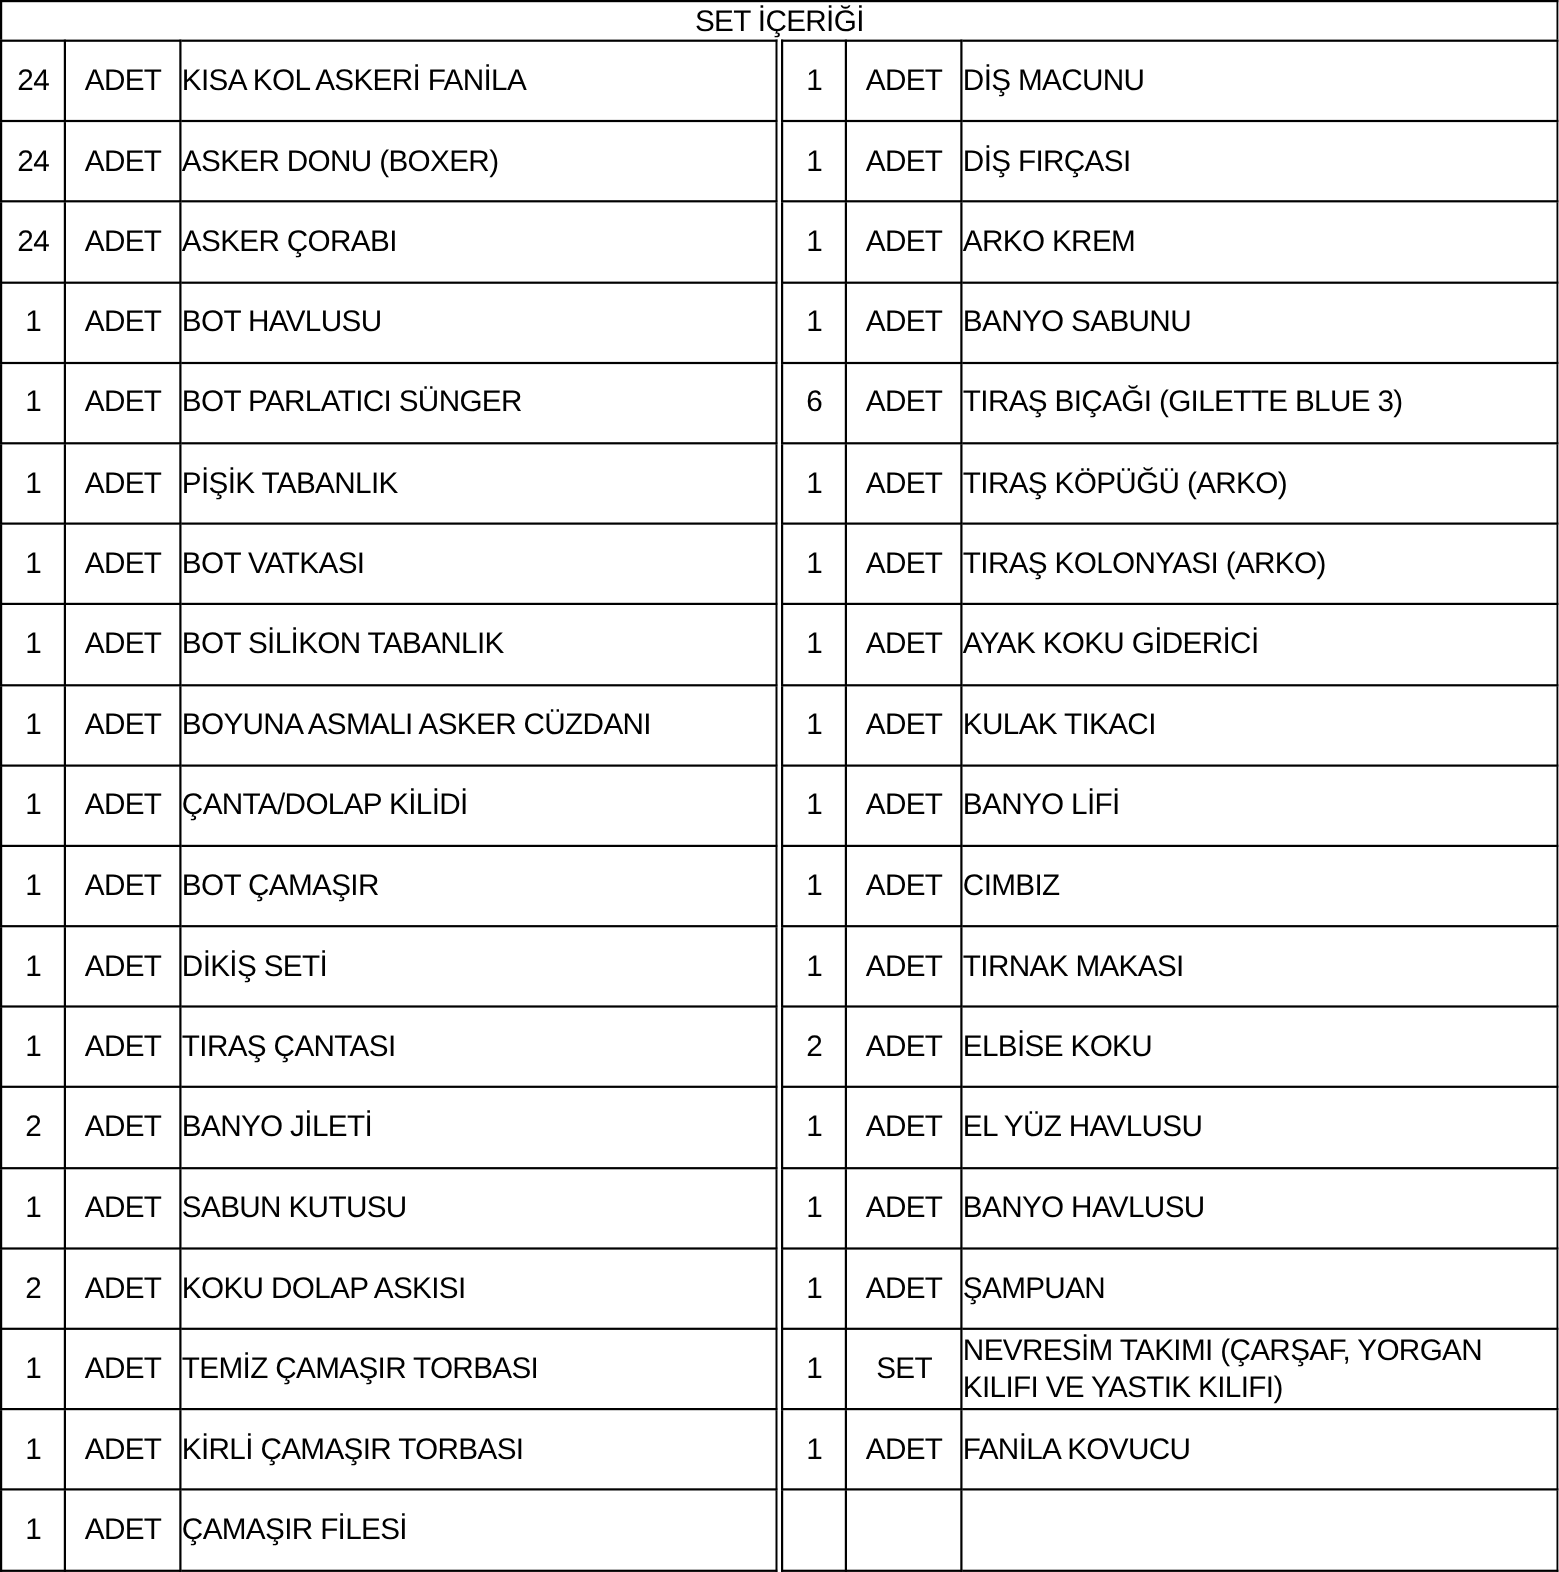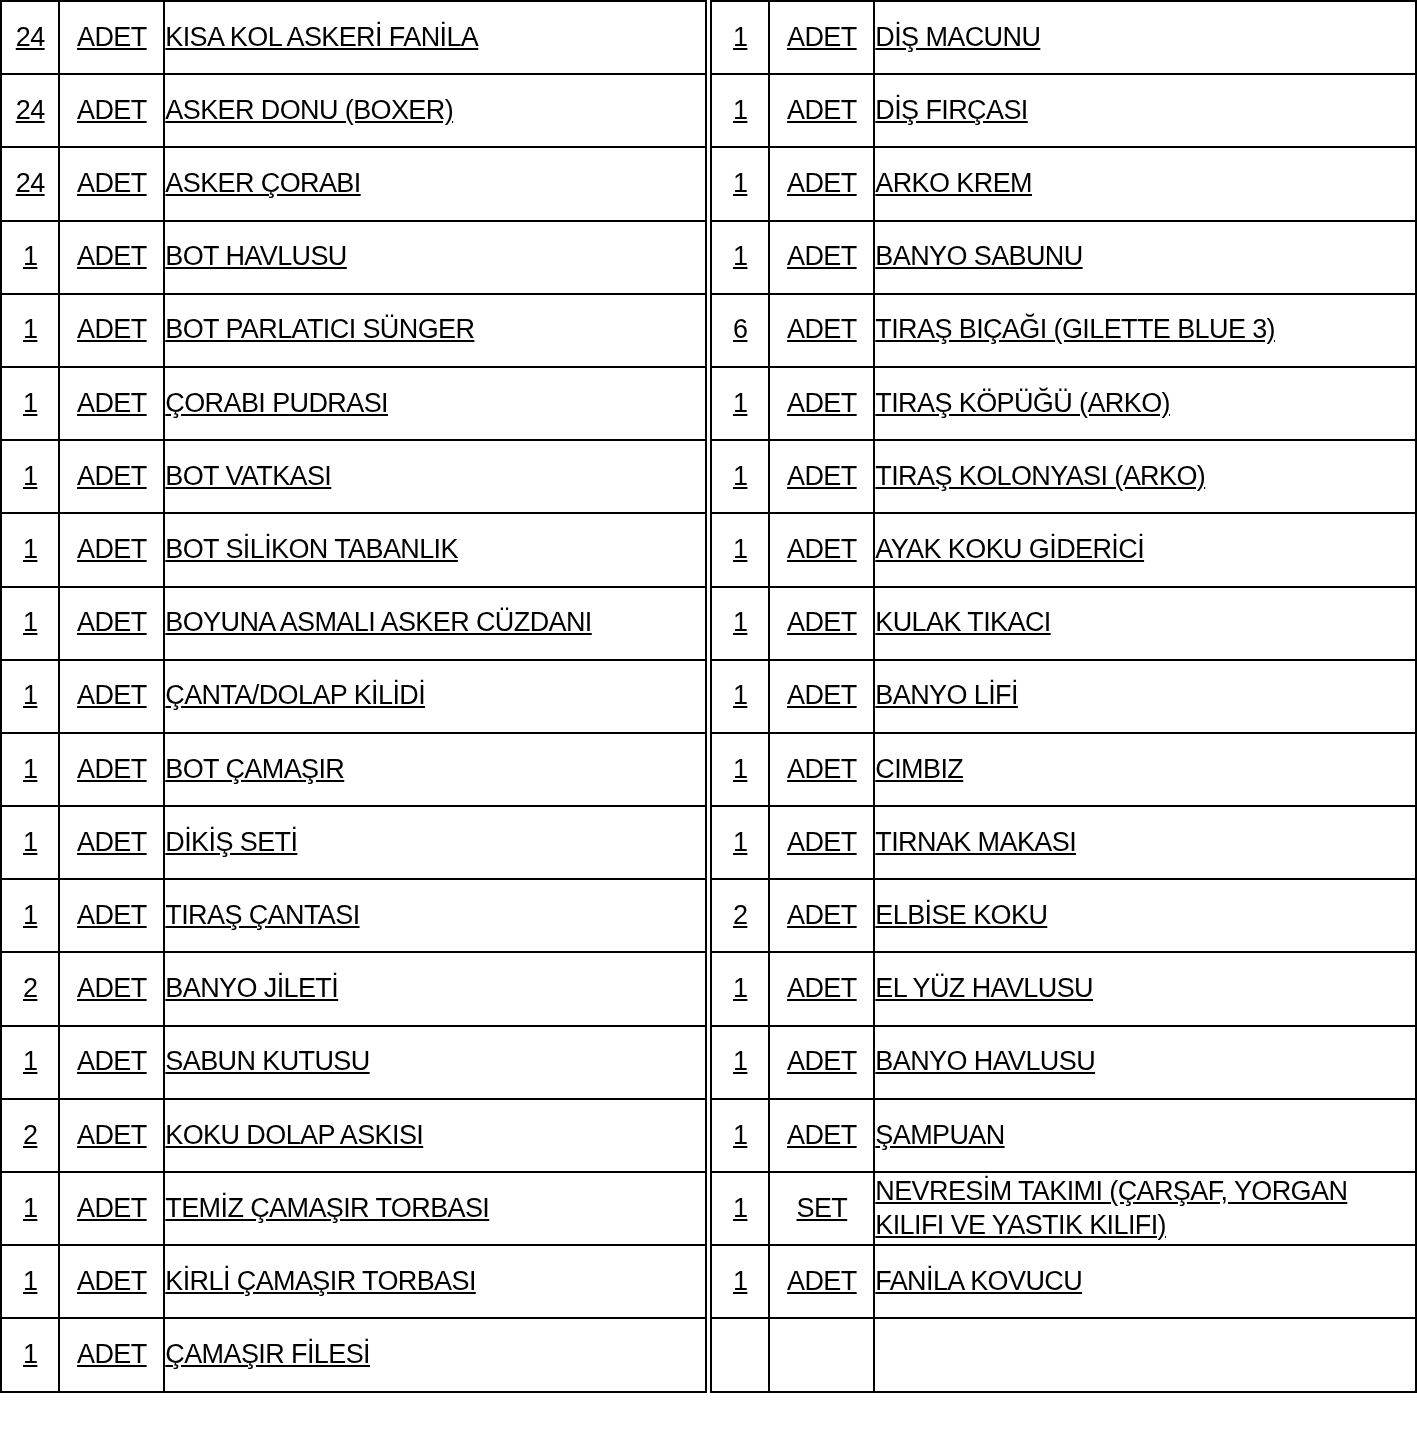--- a/index.html
+++ b/index.html
@@ -30,21 +30,20 @@
     display: flex;
     width: 1417px;
     height: 1393px;
     align-items: stretch;
   }
   table.half {
     border-collapse: collapse;
     table-layout: fixed;
     width: 707px;
     height: 1070px;
-    text-decoration: underline;
   }
   .mid-gap {
     width: 3px;
     flex: 0 0 3px;
     background: #ffffff;
   }
   table.half tr { height: 73.2px; }
   table.half td {
     border: 2px solid #000000;
     font-size: 27px;
@@ -55,20 +54,21 @@
     overflow: hidden;
   }
   td.qty  { width: 8%;    text-align: center; }
   td.unit { width: 14.6%; text-align: center; margin-left: 42px; }
   td.item { text-align: left; padding-left: 7px; padding-right: 4px; }
 </style>
 </head>
 <body>
 
 <div class="sheet">
+  <div class="title-bar">SET İÇERİĞİ</div>
   <div class="tables">
     <table class="half">
       <tbody>
           <tr>
             <td class="qty">24</td>
             <td class="unit">ADET</td>
             <td class="item">KISA KOL ASKERİ FANİLA</td>
           </tr>
           <tr>
             <td class="qty">24</td>
@@ -86,21 +86,21 @@
             <td class="item">BOT HAVLUSU</td>
           </tr>
           <tr>
             <td class="qty">1</td>
             <td class="unit">ADET</td>
             <td class="item">BOT PARLATICI SÜNGER</td>
           </tr>
           <tr>
             <td class="qty">1</td>
             <td class="unit">ADET</td>
-            <td class="item">ÇORABI PUDRASI</td>
+            <td class="item">PİŞİK TABANLIK</td>
           </tr>
           <tr>
             <td class="qty">1</td>
             <td class="unit">ADET</td>
             <td class="item">BOT VATKASI</td>
           </tr>
           <tr>
             <td class="qty">1</td>
             <td class="unit">ADET</td>
             <td class="item">BOT SİLİKON TABANLIK</td>

